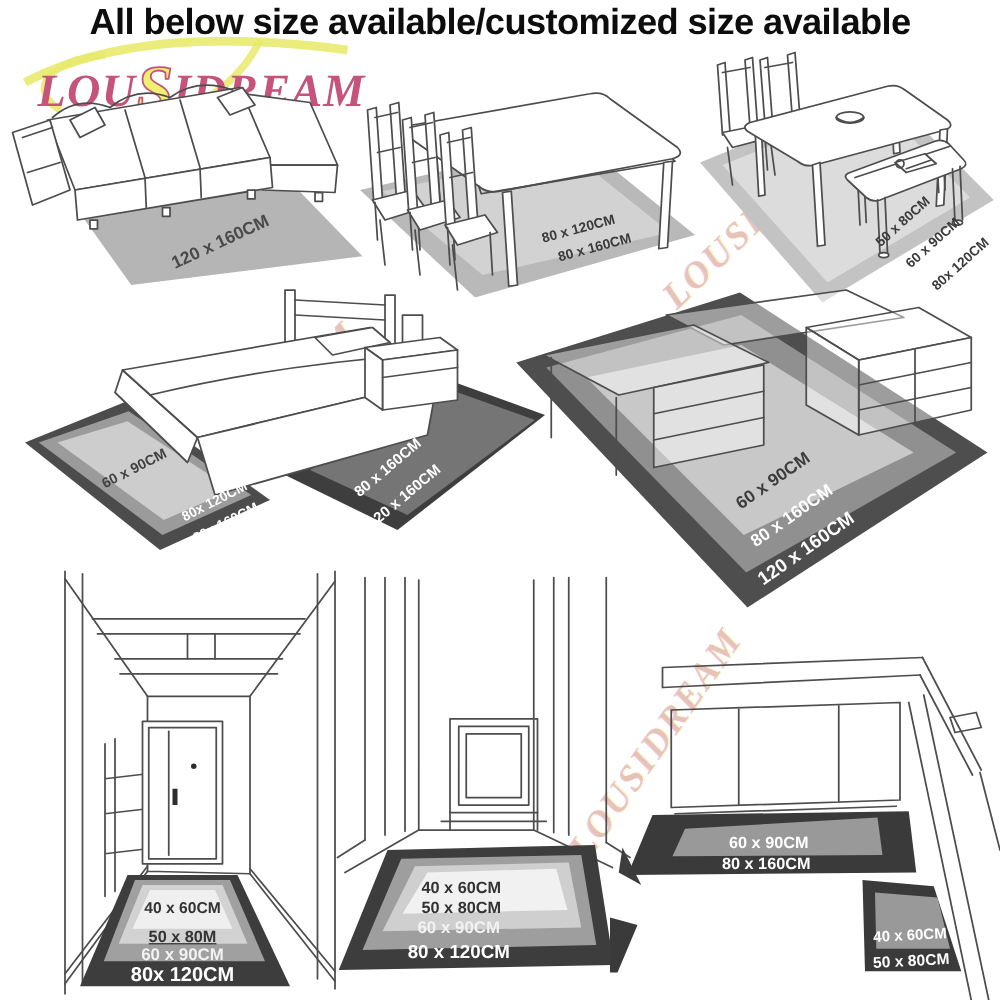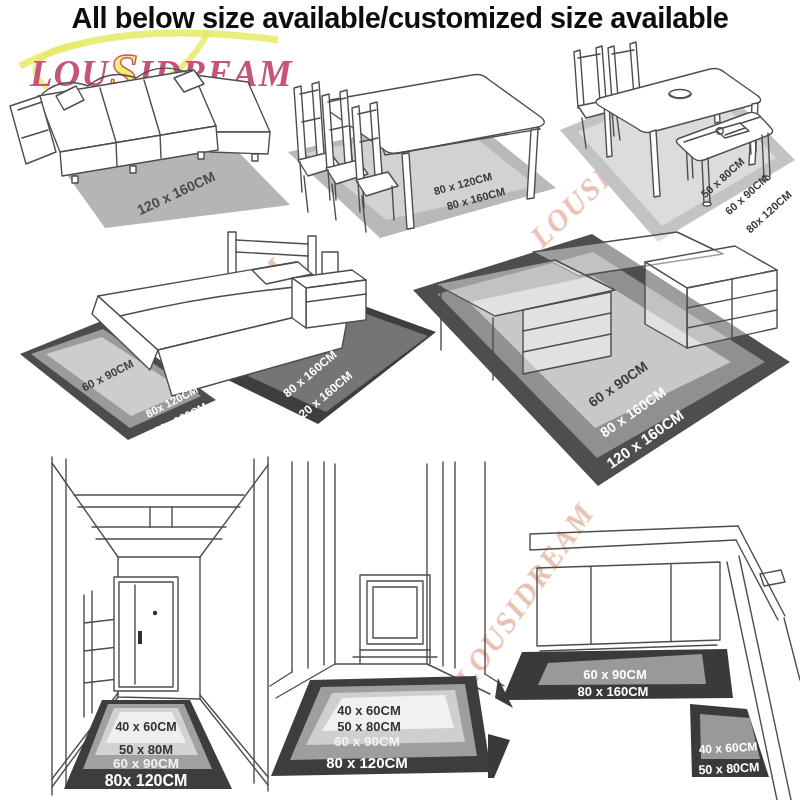--- a/index.html
+++ b/index.html
@@ -269,21 +269,21 @@
   <span class="sz" style="left:172px;top:402px;font-size:11px;color:#ffffff;transform:translate(-50%,-50%) rotate(-27deg);">80x 120CM</span>
   <span class="sz" style="left:181px;top:419px;font-size:11px;color:#ffffff;transform:translate(-50%,-50%) rotate(-27deg);">80x 160CM</span>
   <span class="sz" style="left:310px;top:374px;font-size:12px;color:#ffffff;transform:translate(-50%,-50%) rotate(-40deg);">80 x 160CM</span>
   <span class="sz" style="left:323px;top:397px;font-size:12px;color:#ffffff;transform:translate(-50%,-50%) rotate(-40deg);">120 x 160CM</span>
 
   <span class="sz" style="left:618px;top:384px;font-size:14px;color:#3c3c3c;transform:translate(-50%,-50%) rotate(-35deg);">60 x 90CM</span>
   <span class="sz" style="left:633px;top:412px;font-size:14px;color:#ffffff;transform:translate(-50%,-50%) rotate(-35deg);">80 x 160CM</span>
   <span class="sz" style="left:645px;top:439px;font-size:15px;color:#ffffff;transform:translate(-50%,-50%) rotate(-35deg);">120 x 160CM</span>
 
   <span class="sz" style="left:146px;top:727px;font-size:12.5px;color:#333333;transform:translate(-50%,-50%);">40 x 60CM</span>
-  <span class="sz" style="left:146px;top:749px;font-size:13px;color:#333333;transform:translate(-50%,-50%);">50 x 80M</span>
+  <span class="sz" style="left:146px;top:749px;font-size:13px;color:#333333;transform:translate(-50%,-50%);text-decoration:underline;">50 x 80M</span>
   <span class="sz" style="left:146px;top:764px;font-size:13.5px;color:#f2f2f2;transform:translate(-50%,-50%);">60 x 90CM</span>
   <span class="sz" style="left:146px;top:781px;font-size:16px;color:#ffffff;transform:translate(-50%,-50%);">80x 120CM</span>
 
   <span class="sz" style="left:369px;top:710px;font-size:13px;color:#333333;transform:translate(-50%,-50%);">40 x 60CM</span>
   <span class="sz" style="left:369px;top:726px;font-size:13px;color:#333333;transform:translate(-50%,-50%);">50 x 80CM</span>
   <span class="sz" style="left:367px;top:742px;font-size:13.5px;color:#f2f2f2;transform:translate(-50%,-50%);">60 x 90CM</span>
   <span class="sz" style="left:367px;top:762px;font-size:15px;color:#ffffff;transform:translate(-50%,-50%);">80 x 120CM</span>
 
   <span class="sz" style="left:615px;top:674px;font-size:13px;color:#ffffff;transform:translate(-50%,-50%);">60 x 90CM</span>
   <span class="sz" style="left:613px;top:691px;font-size:13px;color:#ffffff;transform:translate(-50%,-50%);">80 x 160CM</span>

